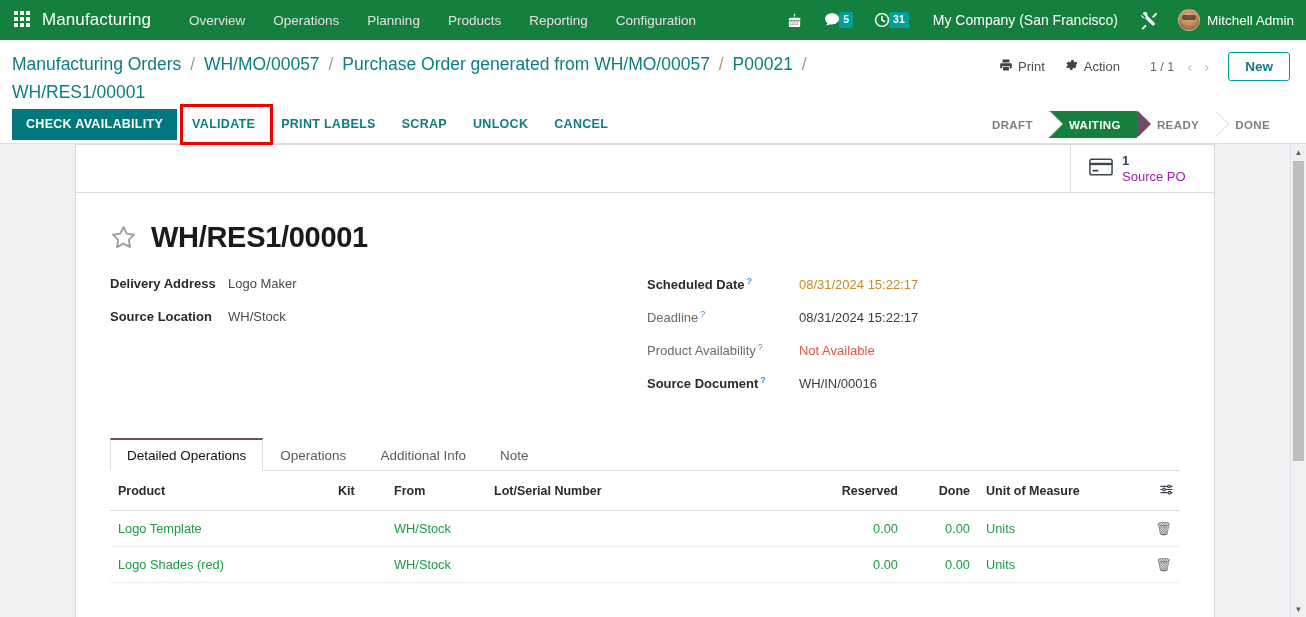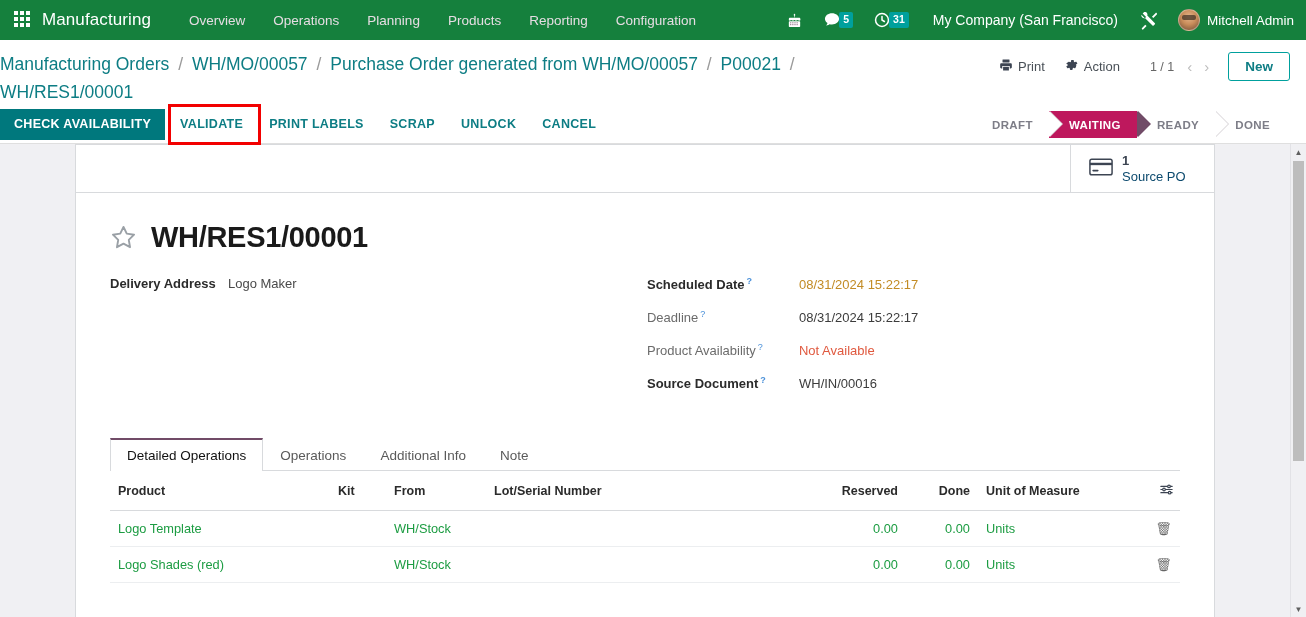--- a/index.html
+++ b/index.html
@@ -97,21 +97,21 @@
     background: #3a2c22;
     border-radius: 2px;
     opacity: .7;
   }
   .user-name { font-size: 13.5px; color: #fff; white-space: nowrap; cursor: pointer; }
 
   
   .control-panel {
     background: #fff;
     border-bottom: 1px solid #dfdfdf;
-    padding: 8px 16px 0 0;
+    padding: 8px 16px 0 12px;
     position: relative;
   }
   .cp-top {
     display: flex;
     align-items: flex-start;
     min-height: 54px;
   }
   .breadcrumb {
     font-size: 17.5px;
     line-height: 28px;
@@ -248,21 +248,21 @@
     content: "";
     position: absolute;
     right: -14px; top: 0;
     width: 0; height: 0;
     border-top: 13.5px solid transparent;
     border-bottom: 13.5px solid transparent;
     border-left: 13px solid #d4d0d4;
     z-index: 1;
   }
   .stat.active {
-    background: #be185d;
+    background: #15803d;
     color: #fff;
   }
   .stat.active::after { border-left-color: #714B67; }
   .stat.active::before { border-left-color: #714B67; }
   .stat.last::after, .stat.last::before { display: none; }
 
   
   .view-area {
     position: relative;
     height: 473px;
@@ -291,21 +291,21 @@
     border-left: 1px solid #d8dadd;
     display: flex;
     align-items: center;
     gap: 9px;
     padding: 0 18px 0 18px;
     min-width: 144px;
     cursor: pointer;
   }
   .stat-text { line-height: 1.18; }
   .stat-value { font-size: 13px; font-weight: 700; color: #3c4452; }
-  .stat-label { font-size: 13px; color: #0c4a6e; }
+  .stat-label { font-size: 13px; color: #a21caf; }
 
   .sheet-body { padding: 16px 34px 0 34px; }
 
   .title-row {
     display: flex;
     align-items: center;
     gap: 14px;
     margin: 12px 0 22px 0;
   }
   .star-icon { cursor: pointer; line-height: 0; }
@@ -597,20 +597,24 @@
           </span>
           <span class="record-title">WH/RES1/00001</span>
         </div>
 
         <div class="form-grid">
           <div class="form-col">
             <div class="f-row">
               <div class="f-label">Delivery Address</div>
               <div class="f-val">Logo Maker</div>
             </div>
+            <div class="f-row">
+              <div class="f-label">Source Location</div>
+              <div class="f-val">WH/Stock</div>
+            </div>
           </div>
 
           <div class="form-col right">
             <div class="f-row">
               <div class="f-label r">
                 <span>Scheduled Date</span><span class="tip">?</span>
               </div>
               <div class="f-val amber">08/31/2024 15:22:17</div>
             </div>
             <div class="f-row">

